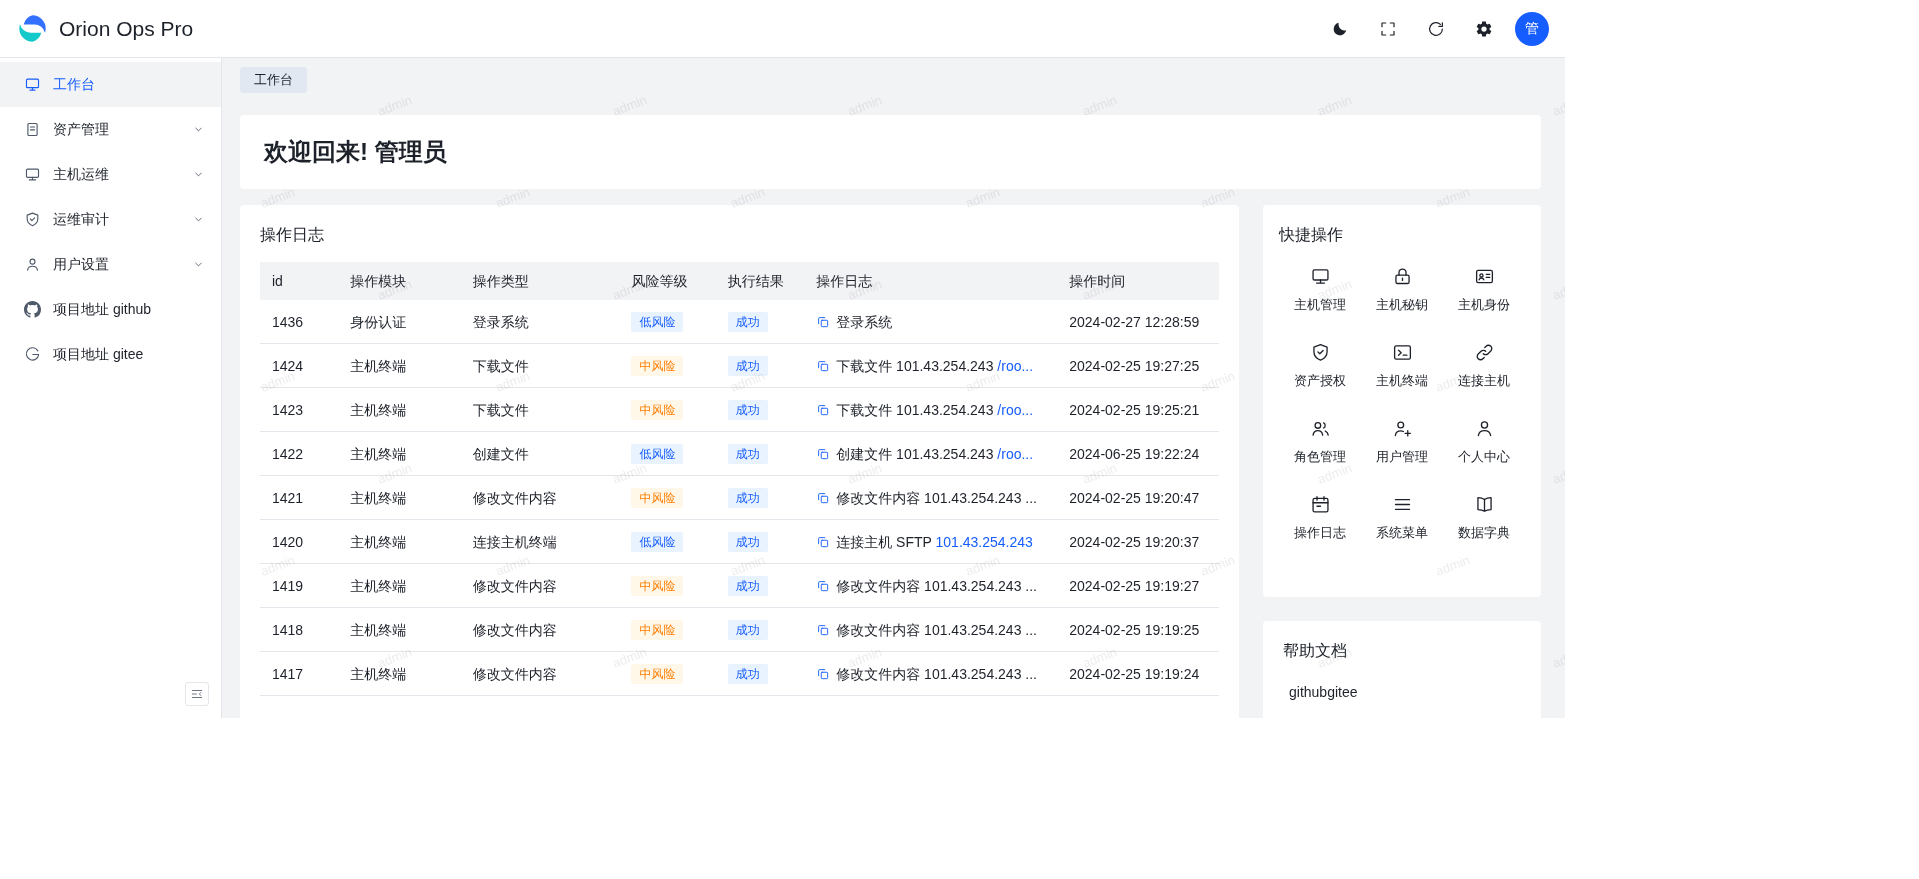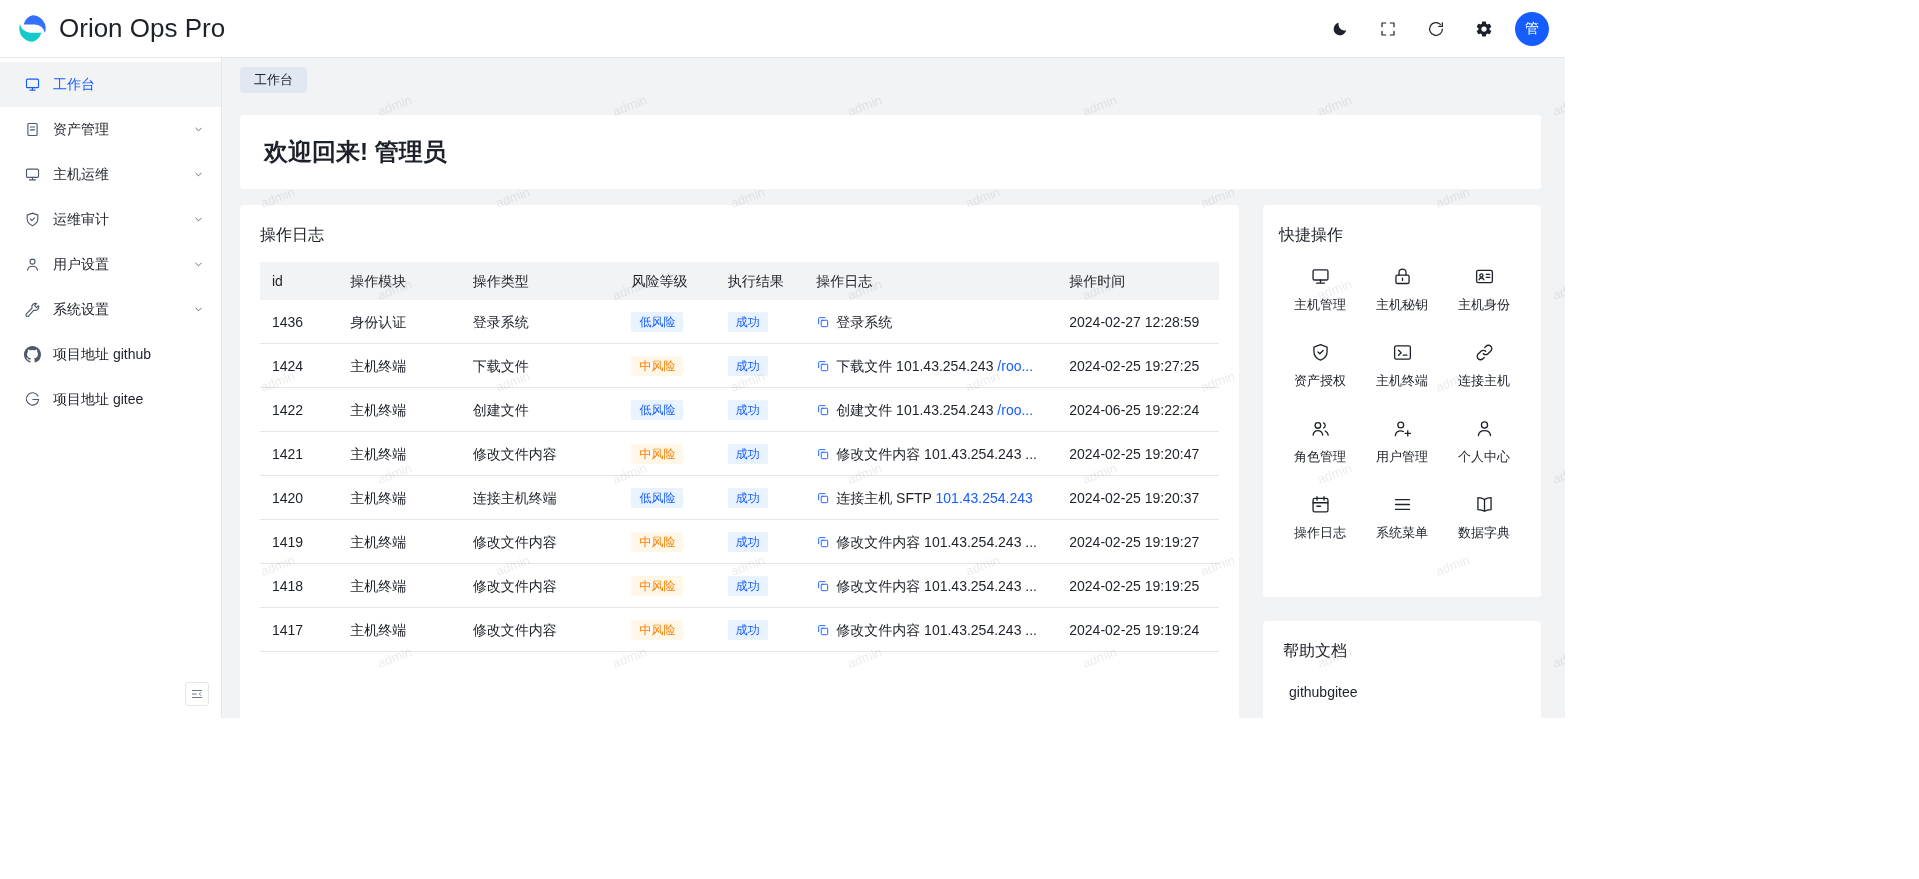--- a/index.html
+++ b/index.html
@@ -8,21 +8,21 @@
   .app{width:1565px;height:718px;overflow:hidden;background:#fff;display:flex;flex-direction:column}
 
   
   svg.icn{fill:none;stroke:currentColor;stroke-width:1.6;stroke-linecap:round;stroke-linejoin:round;flex:none}
   #icon-defs{position:absolute;width:0;height:0;overflow:hidden}
 
   
   .header{height:58px;flex:none;display:flex;align-items:center;justify-content:space-between;
     padding:0 16px;border-bottom:1px solid #e5e6eb;background:#fff;position:relative;z-index:5}
   .brand{display:flex;align-items:center;gap:10px}
-  .brand-title{font-size:26px;font-weight:500}
+  .brand-title{font-size:21px;font-weight:500}
   .hdr-actions{display:flex;align-items:center;gap:14px}
   .hdr-btn{width:34px;height:34px;border:none;background:transparent;display:flex;align-items:center;
     justify-content:center;border-radius:50%;cursor:pointer;color:#1d2129}
   .hdr-btn .icn{width:18px;height:18px}
   .avatar{width:34px;height:34px;border-radius:50%;background:#165dff;color:#fff;display:flex;
     align-items:center;justify-content:center;font-size:14px;cursor:pointer}
 
   
   .layout{flex:1;display:flex;min-height:0}
   .sidebar{width:222px;flex:none;background:#fff;border-right:1px solid #e5e6eb;padding-top:4px;position:relative}
@@ -241,29 +241,20 @@
             <span class="sb-label">运维审计</span>
             <svg class="icn chev">
               <use href="#i-chevron-down"></use>
             </svg>
           </div>
           <div class="sb-item">
             <svg class="icn sb-icn">
               <use href="#i-user"></use>
             </svg>
             <span class="sb-label">用户设置</span>
-            <svg class="icn chev">
-              <use href="#i-chevron-down"></use>
-            </svg>
-          </div>
-          <div class="sb-item">
-            <svg class="icn sb-icn">
-              <use href="#i-system"></use>
-            </svg>
-            <span class="sb-label">系统设置</span>
             <svg class="icn chev">
               <use href="#i-chevron-down"></use>
             </svg>
           </div>
           <div class="sb-item">
             <svg class="icn sb-icn">
               <use href="#i-github"></use>
             </svg>
             <span class="sb-label">项目地址 github</span>
           </div>
@@ -387,20 +378,36 @@
                         <div class="log-cell">
                           <svg class="icn copy-btn">
                             <use href="#i-copy"></use>
                           </svg>
                           <span class="log-text">下载文件 101.43.254.243 <a class="log-link">/roo...</a></span>
                         </div>
                       </td>
                       <td class="right">2024-02-25 19:27:25</td>
                     </tr>
                     <tr>
+                      <td>1423</td>
+                      <td>主机终端</td>
+                      <td>下载文件</td>
+                      <td><span class="badge medium">中风险</span></td>
+                      <td><span class="badge success">成功</span></td>
+                      <td>
+                        <div class="log-cell">
+                          <svg class="icn copy-btn">
+                            <use href="#i-copy"></use>
+                          </svg>
+                          <span class="log-text">下载文件 101.43.254.243 <a class="log-link">/roo...</a></span>
+                        </div>
+                      </td>
+                      <td class="right">2024-02-25 19:25:21</td>
+                    </tr>
+                    <tr>
                       <td>1422</td>
                       <td>主机终端</td>
                       <td>创建文件</td>
                       <td><span class="badge low">低风险</span></td>
                       <td><span class="badge success">成功</span></td>
                       <td>
                         <div class="log-cell">
                           <svg class="icn copy-btn">
                             <use href="#i-copy"></use>
                           </svg>

